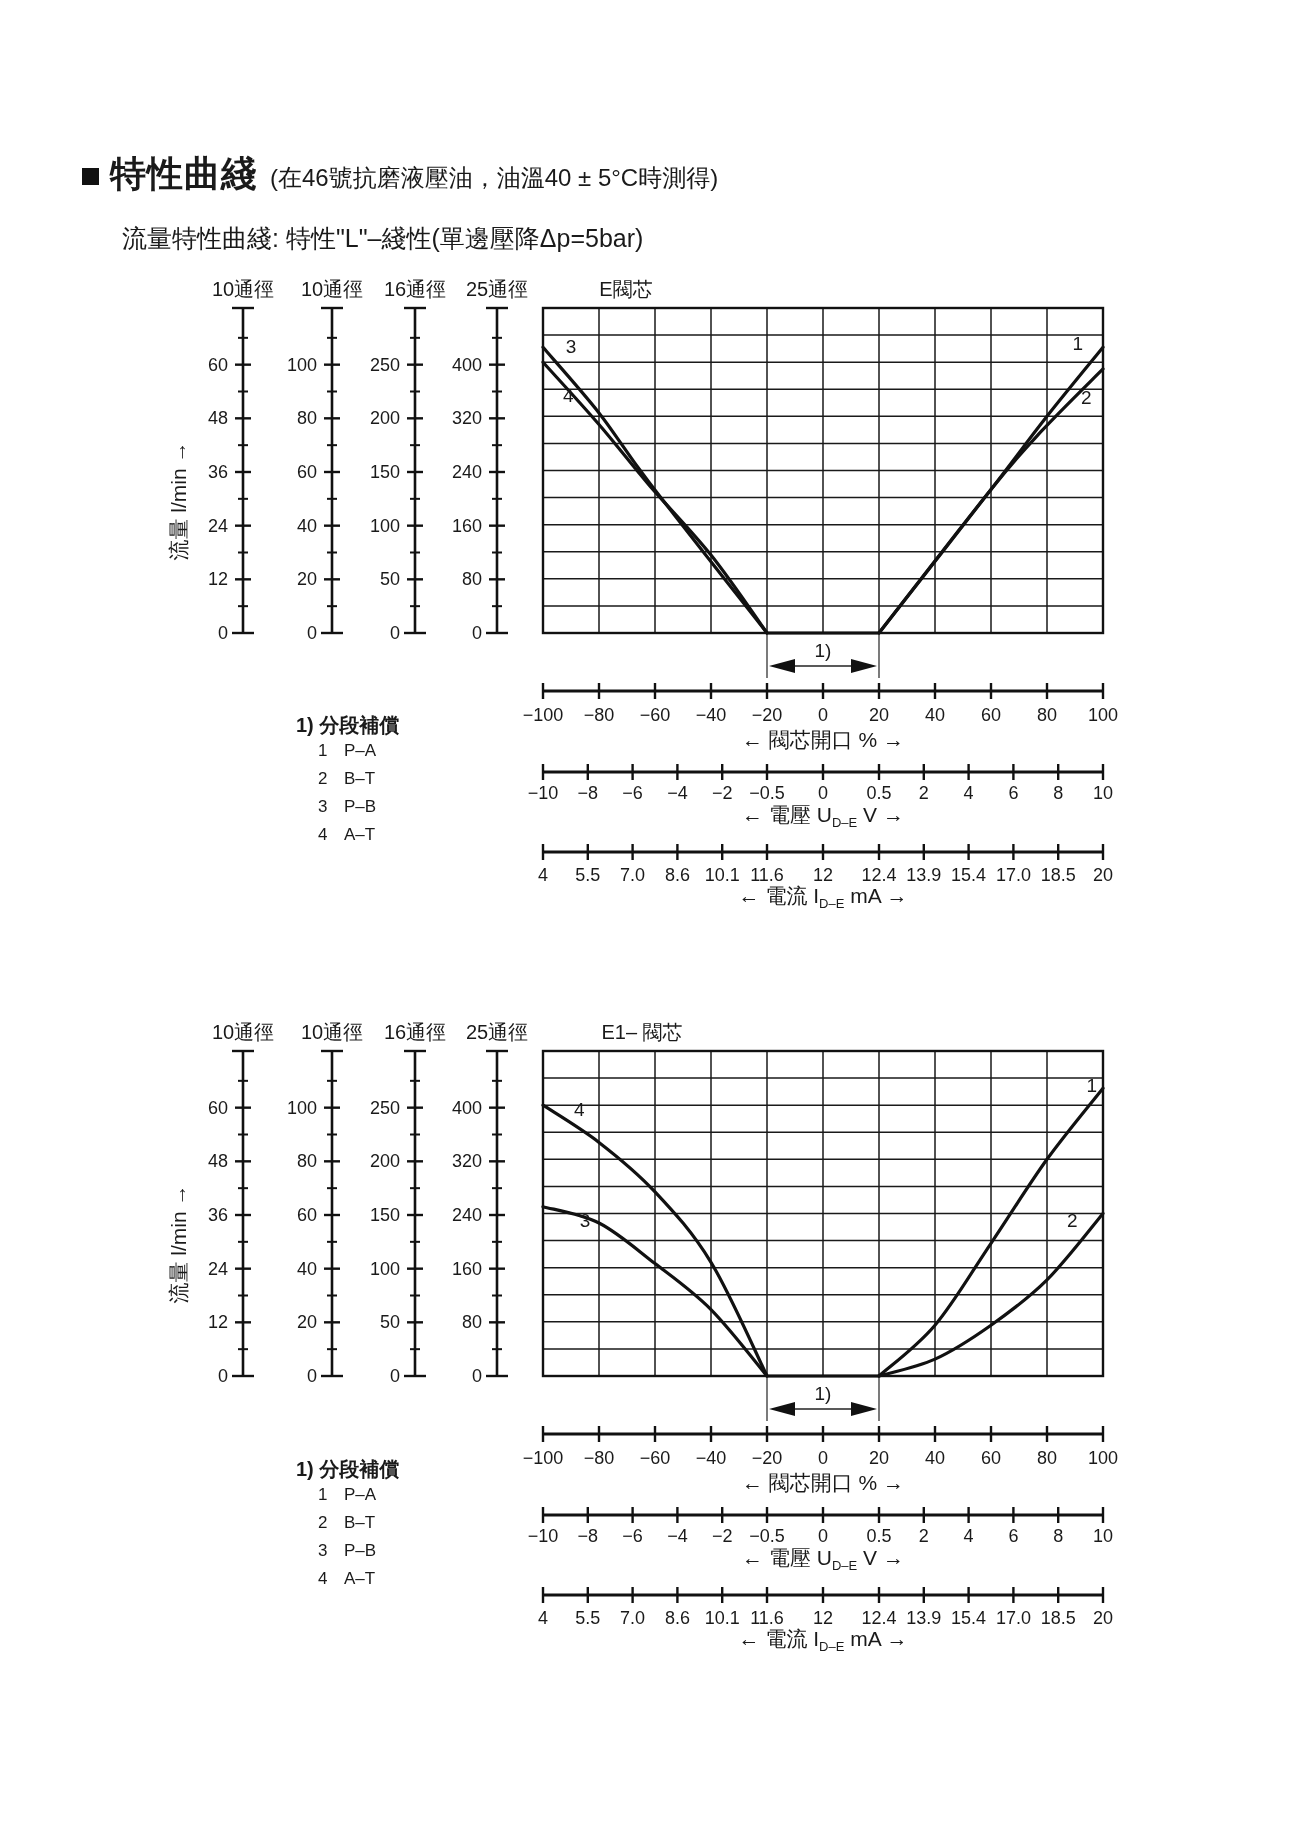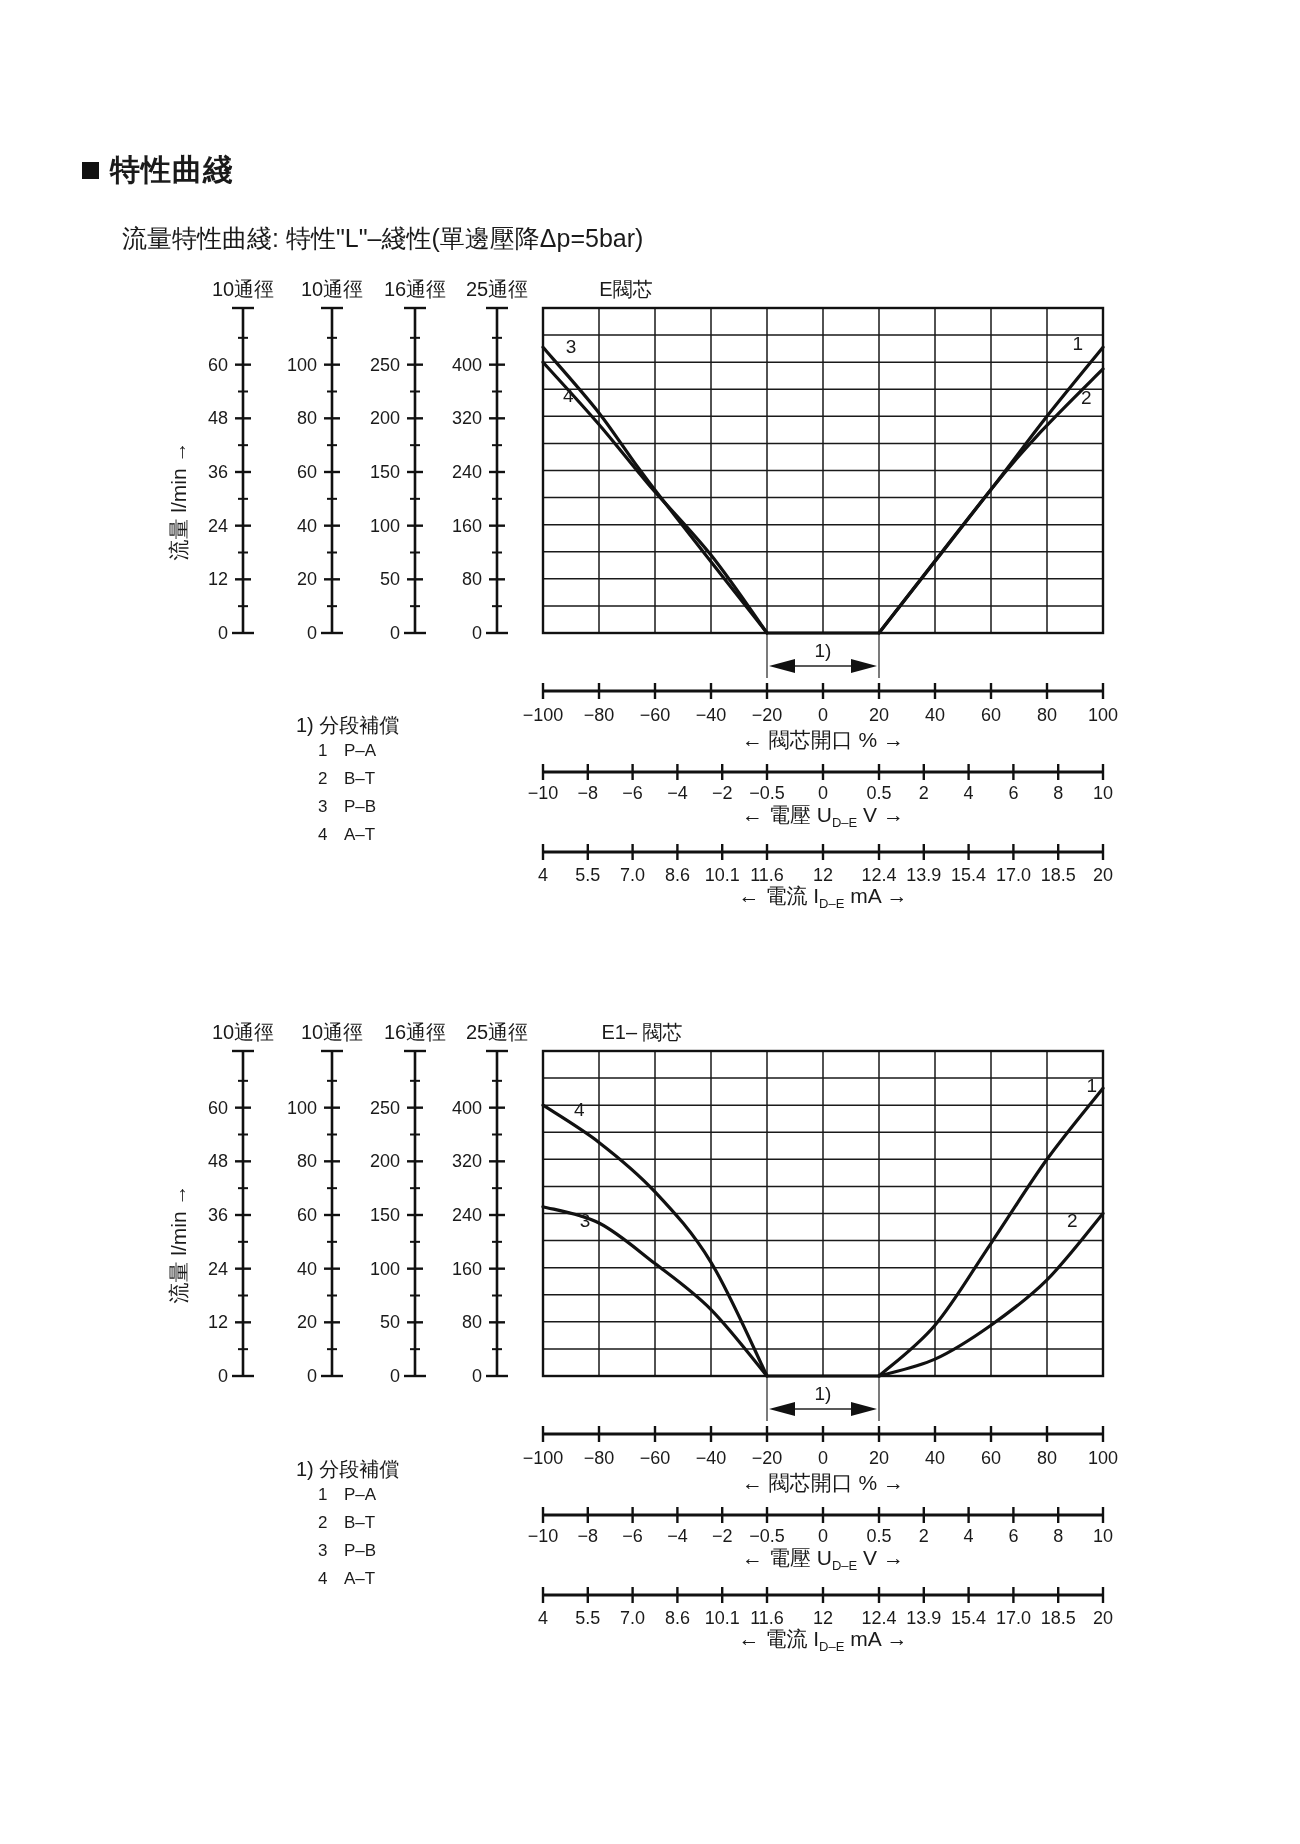--- a/index.html
+++ b/index.html
@@ -1,21 +1,21 @@
 <!DOCTYPE html>
 <html><head>
 <meta charset="utf-8">
 <style>
   html,body{margin:0;padding:0;background:#ffffff;}
   body{font-family:"Liberation Sans","DejaVu Sans",sans-serif;color:#1a1a1a;}
   #page{position:relative;width:1300px;height:1844px;background:#fff;overflow:hidden;}
 
   #title-block{position:absolute;left:82px;top:150px;display:flex;align-items:baseline;white-space:nowrap;}
   #title-marker{display:inline-block;width:17px;height:17px;background:#111;margin-right:11px;transform:translateY(-1px);}
-  #page-title{font-size:30px;font-weight:600;letter-spacing:1px;}
+  #page-title{font-size:36px;font-weight:600;letter-spacing:1px;}
   #page-title-note{font-size:24px;font-weight:500;margin-left:12px;}
   #page-subtitle{position:absolute;left:122px;top:222px;font-size:25px;font-weight:500;white-space:nowrap;}
 
   #chart-canvas{position:absolute;left:0;top:0;}
 
   text{fill:#1a1a1a;}
   .hdr{font-size:20px;font-weight:500;}
   .ylab,.xlab{font-size:18px;}
   .ylab{dominant-baseline:central;}
   .xlab{dominant-baseline:central;}
@@ -28,32 +28,33 @@
   .curve{stroke:#111;stroke-width:3.2;fill:none;stroke-linecap:round;stroke-linejoin:round;}
   .axline{stroke:#111;stroke-width:2.6;}
   .tick{stroke:#111;stroke-width:2.4;}
   .mtick{stroke:#111;stroke-width:2;}
   .scaleline{stroke:#111;stroke-width:3;}
   .thin{stroke:#333;stroke-width:1.3;}
   .thin2{stroke:#222;stroke-width:1.6;}
   .ah{fill:#111;stroke:none;}
 
   .legend{position:absolute;left:296px;white-space:nowrap;}
-  .legend-heading{font-size:20px;font-weight:400;height:29px;}
+  .legend-heading{font-size:20px;font-weight:700;height:29px;}
   .legend-item{font-size:17px;height:28px;padding-left:22px;}
   .legend-item .num{display:inline-block;width:26px;}
 </style>
 </head>
 <body>
 
 <div id="page">
 
   <div id="title-block">
     <span id="title-marker"></span>
     <span id="page-title">特性曲綫</span>
+    <span id="page-title-note">(在46號抗磨液壓油，油溫40 ± 5°C時測得)</span>
   </div>
 
   <div id="page-subtitle">流量特性曲綫: 特性"L"–綫性(單邊壓降Δp=5bar)</div>
 
   <svg id="chart-canvas" width="1300" height="1844" viewBox="0 0 1300 1844" xmlns="http://www.w3.org/2000/svg">
       <g>
         <text x="243" y="296" text-anchor="middle" class="hdr">10通徑</text>
         <g>
           <line x1="243" y1="308" x2="243" y2="633" class="axline"></line>
           <line x1="232" y1="308" x2="254" y2="308" class="tick"></line>

